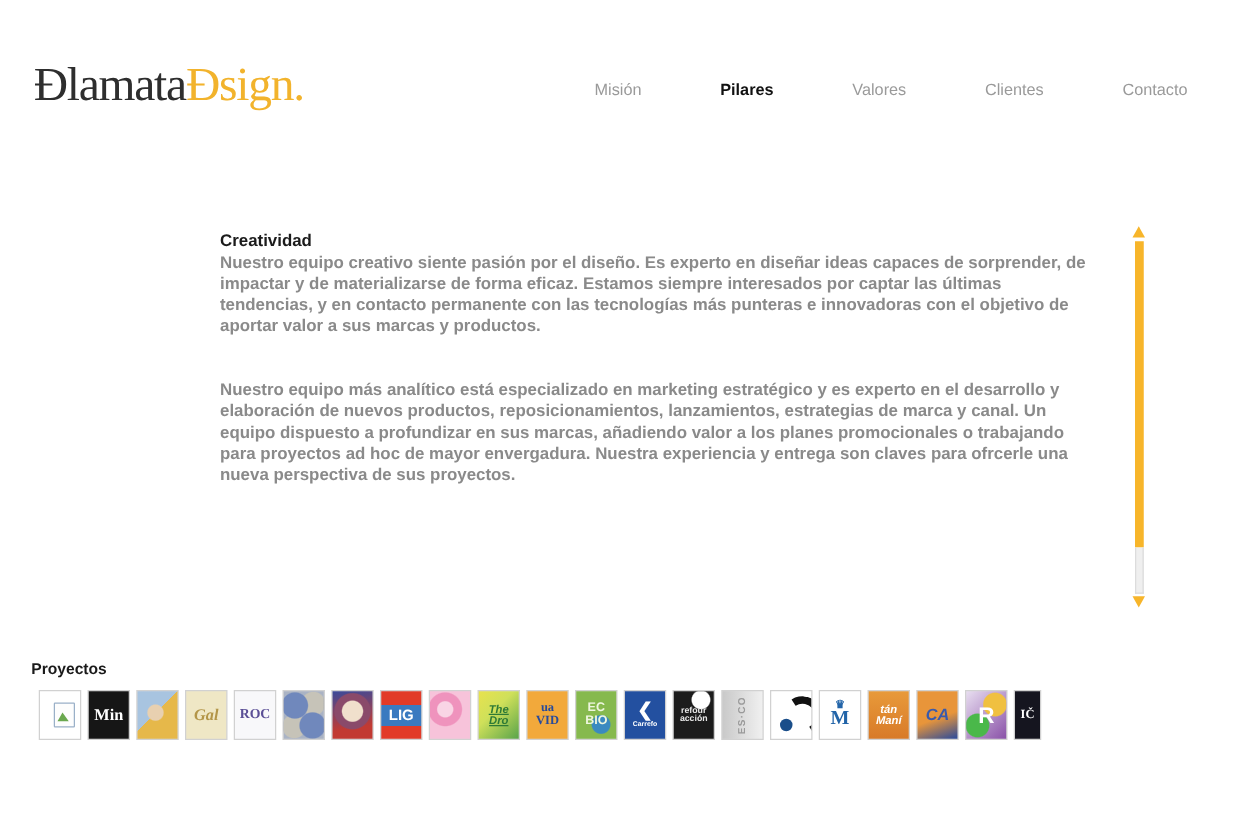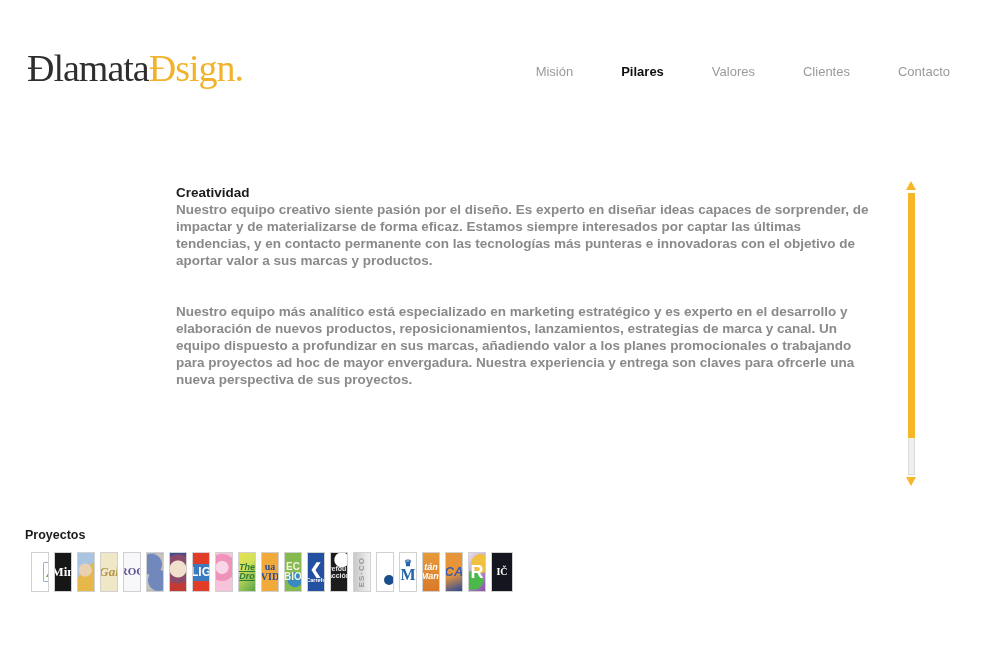--- a/index.html
+++ b/index.html
@@ -6,21 +6,21 @@
   html,body { width:1000px; height:660px; background:#ffffff; overflow:hidden;
     font-family:"Liberation Sans", sans-serif; position:relative; }
 
   
   .logo { position:absolute; left:27px; top:46px;
     font-family:"Liberation Serif", serif; font-size:38px; letter-spacing:-1px;
     white-space:nowrap; cursor:pointer; }
   .logo .dark { color:#2e2e2e; }
   .logo .accent { color:#f2b32c; }
 
-  .nav { position:absolute; top:64px; right:50px; display:flex; gap:48px;
+  .nav { position:absolute; top:64px; right:50px; display:flex; gap:63px;
     font-size:13px; color:#9a9a9a; }
   .nav-item { cursor:pointer; white-space:nowrap; }
   .nav-item.active { color:#111; font-weight:bold; }
 
   
   .content { position:absolute; left:176px; top:184px; width:702px; height:298px;
     overflow:hidden; font-size:13.5px; line-height:17px; font-weight:bold;
     color:#8a8a8a; }
   .section { margin-top:0; }
   .section:nth-child(2) { margin-top:34px; }
@@ -38,21 +38,21 @@
   .sb-thumb { width:7px; margin:3px auto 0; height:245px; background:#f7b52a;
     cursor:grab; }
   .sb-track { width:7px; margin:0 auto; height:37px; background:#efefef;
     border:1px solid #dcdcdc; border-top:none; }
 
   
   .projects-title { position:absolute; left:25px; top:528px; font-size:12.5px;
     font-weight:bold; color:#1a1a1a; }
   .thumbs { position:absolute; left:32px; top:553px; display:flex; gap:7px;
     align-items:flex-start; }
-  .tile { width:16px; height:38px; flex:0 0 auto; position:relative;
+  .tile { width:32px; height:38px; flex:0 0 auto; position:relative;
     display:flex; flex-direction:column; align-items:center; justify-content:center;
     overflow:hidden; outline:1px solid rgba(0,0,0,0.18); cursor:pointer;
     font-weight:bold; text-align:center; }
   .tile .lbl { white-space:pre-line; line-height:1.05; }
   .tile .sub { font-size:5.5px; line-height:1; margin-top:1px; }
   .tile.serif .lbl { font-family:"Liberation Serif", serif; }
   .tile.italic .lbl { font-style:italic; }
   .tile.rot .lbl { transform:rotate(-90deg); letter-spacing:1px; }
   .tile.narrow { width:20px; }
 

